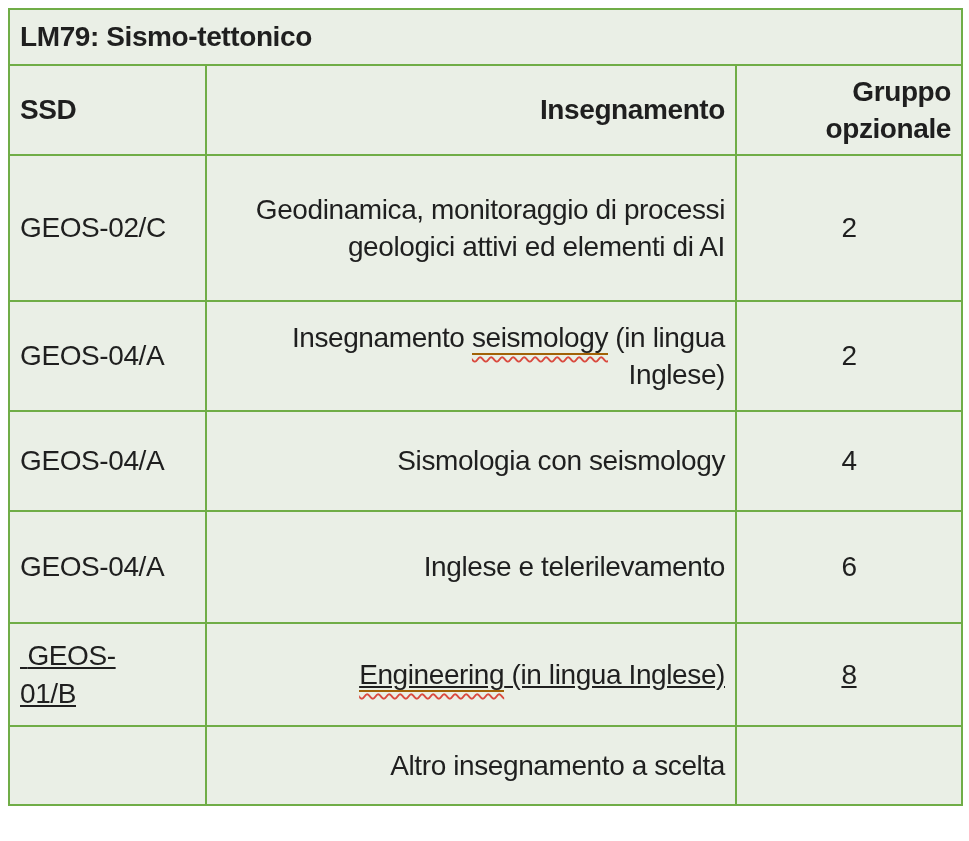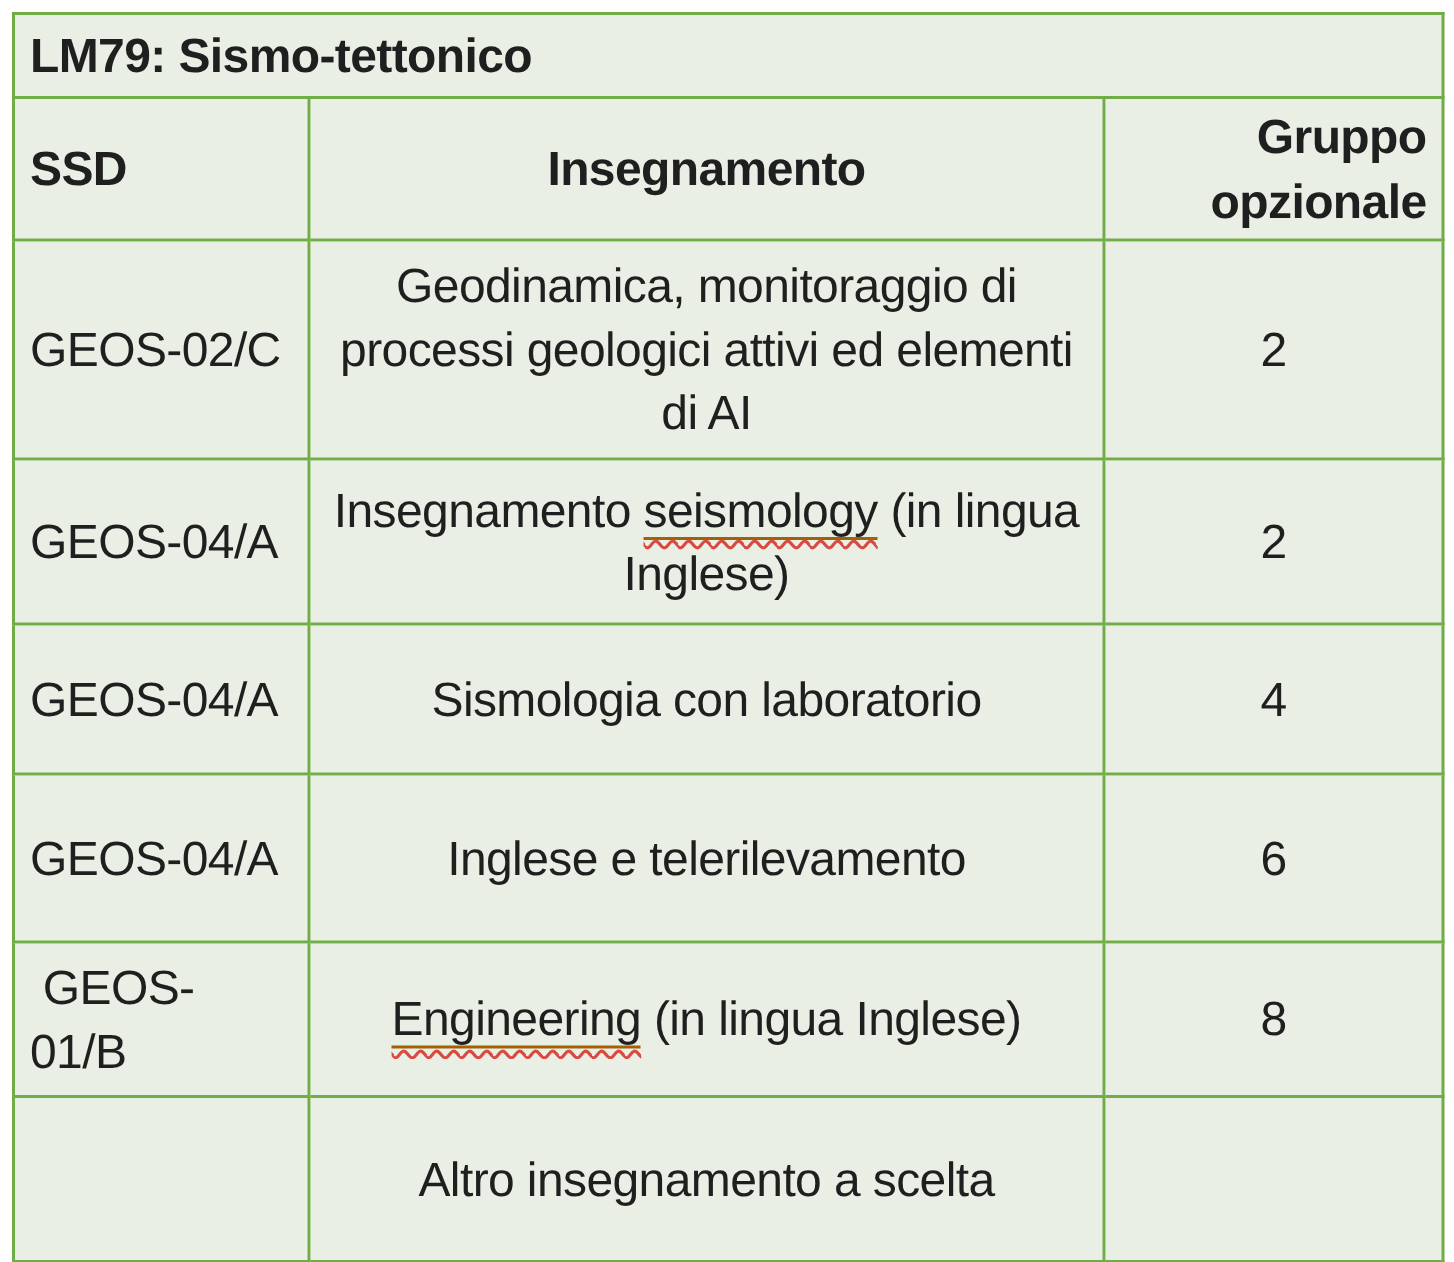--- a/index.html
+++ b/index.html
@@ -16,57 +16,57 @@
     position: absolute;
     left: 8px;
     top: 8px;
     width: 953px;
     border-collapse: collapse;
     table-layout: fixed;
   }
   .doc-table td {
     border: 2px solid #70AD47;
     background: #EAEFE6;
-    font-size: 32px;
+    font-size: 28px;
     line-height: 1.33;
     letter-spacing: -0.4px;
     vertical-align: middle;
     padding: 4px 10px;
     overflow: hidden;
   }
   .title-cell {
     font-weight: bold;
     text-align: left;
     padding-left: 12px;
   }
   .header-cell {
     font-weight: bold;
     text-align: right;
   }
   .ssd-cell { text-align: left; padding-left: 8px; }
   .ssd-text { white-space: pre-wrap; text-align: right; }
-  .course-cell { text-align: center; padding-left: 12px; }
+  .course-cell { text-align: right; padding-left: 12px; }
   .gruppo-cell { text-align: center; }
   .misspelled {
     border-bottom: 2px solid #a16207;
     text-decoration: underline;
     text-decoration-style: wavy;
     text-decoration-color: #DA4A3F;
     text-decoration-thickness: 1.5px;
     text-underline-offset: 9px;
   }
   
   .r-title   { height: 56px; }
   .r-header  { height: 90px; }
   .r-0 { height: 146px; }
   .r-1 { height: 110px; }
   .r-2 { height: 100px; }
   .r-3 { height: 112px; }
-  .r-4 { height: 103px; }
-  .r-5 { height: 110px; }
+  .r-4 { height: 103px; text-decoration: underline; }
+  .r-5 { height: 79px; }
 </style>
 </head>
 <body>
 
 <table class="doc-table">
   <colgroup>
     <col style="width:197px">
     <col style="width:530px">
     <col style="width:226px">
   </colgroup>
@@ -112,21 +112,21 @@
     <td class="gruppo-cell">
       <span>2</span>
     </td>
   </tr>
 
   <tr class="r-2">
     <td class="ssd-cell">
       <span class="ssd-text">GEOS-04/A</span>
     </td>
     <td class="course-cell">
-      <span>Sismologia con laboratorio</span><span class="misspelled"></span><span></span>
+      <span>Sismologia con seismology</span><span class="misspelled"></span><span></span>
     </td>
     <td class="gruppo-cell">
       <span>4</span>
     </td>
   </tr>
 
   <tr class="r-3">
     <td class="ssd-cell">
       <span class="ssd-text">GEOS-04/A</span>
     </td>

